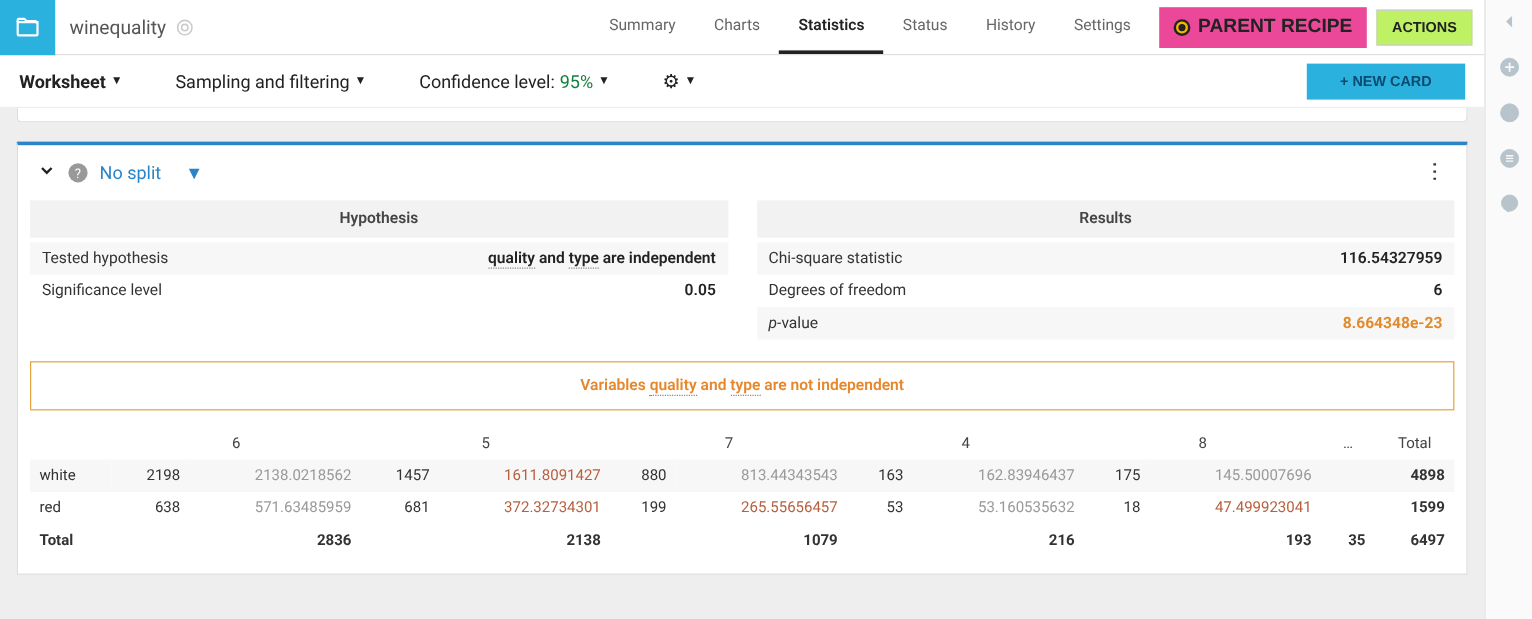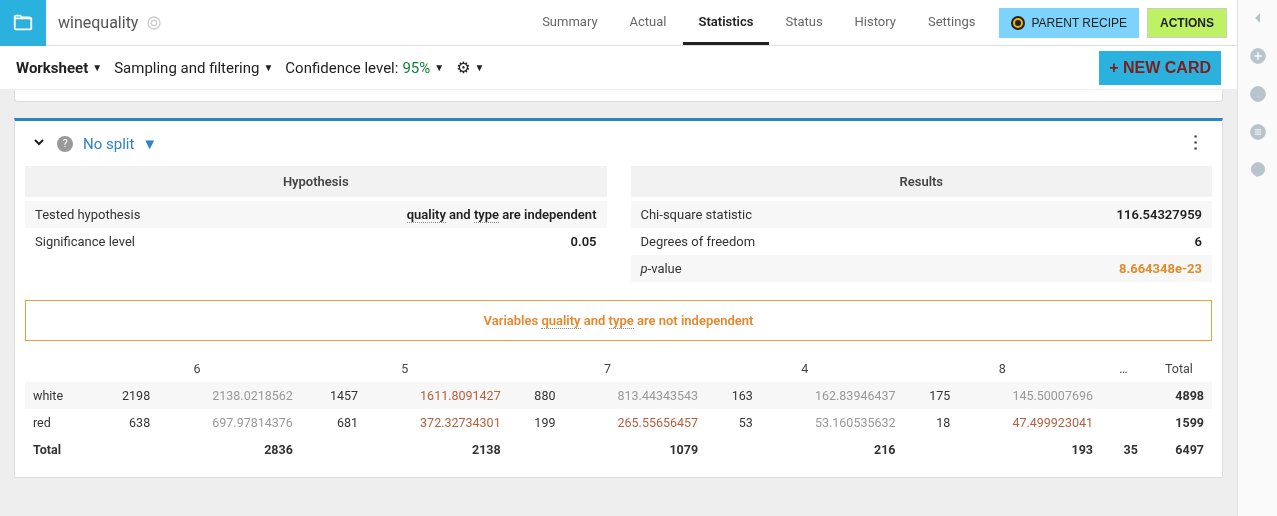--- a/index.html
+++ b/index.html
@@ -10,39 +10,39 @@
   .sidepanel .sicon { width:20px;height:20px; color:#bcc; display:flex;align-items:center;justify-content:center; cursor:pointer;}
   .sidepanel .sicon svg{stroke:#b8c4cc;fill:#b8c4cc;}
   .topbar { display:flex; align-items:center; height:46px; border-bottom:1px solid #e0e0e0; }
   .folder-badge { width:46px;height:46px;background:#2ab1de;display:flex;align-items:center;justify-content:center;}
   .folder-badge svg{stroke:#fff;fill:none;}
   .dsname { font-size:16px; color:#555; padding:0 12px; display:flex; align-items:center; gap:8px;}
   .dsname .targ{ width:16px;height:16px; color:#ccc;}
   .topnav { margin-left:auto; display:flex; align-items:center; height:100%;}
   .topnav .tab { padding:0 16px; height:100%; display:flex; align-items:center; color:#666; font-size:13px; cursor:pointer; border-bottom:3px solid transparent;}
   .topnav .tab.active { color:#222; border-bottom:3px solid #222; font-weight:600;}
-  .btn-parent { background:#7dd3fc; color:#222; font-weight:400; font-size:12px; padding:8px 12px; margin:0 8px; border:none; cursor:pointer; display:flex;align-items:center;gap:6px;}
+  .btn-parent { background:#ec4899; color:#222; font-weight:700; font-size:16px; padding:8px 12px; margin:0 8px; border:none; cursor:pointer; display:flex;align-items:center;gap:6px;}
   .btn-parent .disc{width:14px;height:14px;border-radius:50%;background:#222;display:inline-flex;align-items:center;justify-content:center;}
   .btn-parent .disc::after{content:"";width:6px;height:6px;border-radius:50%;border:2px solid #f4b602;}
   .btn-actions { background:#bef264;border:1px solid #ccc;color:#222;font-weight:700;font-size:12px;padding:7px 12px;margin-right:10px;cursor:pointer;}
-  .toolbar { display:flex; align-items:center; height:44px; padding:0 16px; gap:12px; border-bottom:1px solid #eee;}
+  .toolbar { display:flex; align-items:center; height:44px; padding:0 16px; gap:44px; border-bottom:1px solid #eee;}
   .toolbar .titem { font-size:15px; color:#222; display:flex; align-items:center; gap:4px; cursor:pointer;}
   .toolbar .titem strong{font-weight:700;}
   .toolbar .titem .caret{font-size:10px;}
   .toolbar .conf-val{color:#15803d;}
   .toolbar .gear-item {font-size:16px;}
-  .btn-newcard { margin-left:auto; background:#2ab1de;color:#7f1d1d;border:none;font-weight:700;font-size:16px;padding:8px 10px;cursor:pointer;}
+  .btn-newcard { margin-left:auto; background:#2ab1de;color:#0c4a6e;border:none;font-weight:700;font-size:12px;padding:8px 28px;cursor:pointer;}
   .workspace { flex:1; background:#eee; padding:0 14px 14px; overflow:auto;}
   .ghost-card { height:12px; background:#fff; border:1px solid #ddd; border-top:none; border-radius:0 0 4px 4px; margin-bottom:16px;}
   .card { background:#fff; border:1px solid #ddd; border-top:3px solid #2a84c7; }
   .card-head { display:flex; align-items:center; padding:12px 16px; gap:10px;}
   .card-head .chev{cursor:pointer;}
   .card-head h2{font-size:16px;font-weight:700;color:#222;}
   .card-head .help{width:16px;height:16px;border-radius:50%;background:#999;color:#fff;font-size:11px;display:inline-flex;align-items:center;justify-content:center;cursor:pointer;}
-  .card-head .split{color:#2a84c7;font-size:15px;cursor:pointer; display:flex;align-items:center;gap:8px;}
+  .card-head .split{color:#2a84c7;font-size:15px;cursor:pointer; display:flex;align-items:center;gap:20px;}
   .card-head .menu{margin-left:auto;cursor:pointer;font-size:18px;letter-spacing:2px; transform:rotate(90deg);}
   .twocol { display:flex; gap:24px; padding:0 10px;}
   .panel { flex:1; }
   .panel-head { background:#f2f2f2; text-align:center; padding:8px; font-weight:600; font-size:13px; color:#444;}
   .panel-body { padding:4px 0;}
   .kv { display:flex; padding:6px 10px; font-size:13px;}
   .kv.shaded{background:#f7f7f7;}
   .kv .k{flex:1;color:#333;}
   .kv .v{color:#222;font-weight:600;}
   .kv .v.orange{color:#e08b2c;font-weight:700;}
@@ -77,21 +77,21 @@
         <span>winequality</span>
         <span class="targ">
           <svg width="16" height="16" viewBox="0 0 24 24" fill="none" stroke="#ccc" stroke-width="2">
               <circle cx="12" cy="12" r="9"></circle>
               <circle cx="12" cy="12" r="4"></circle>
             </svg>
         </span>
       </div>
       <div class="topnav" id="topnav">
           <div class="tab">Summary</div>
-          <div class="tab">Actual</div>
+          <div class="tab">Charts</div>
           <div class="tab active">Statistics</div>
           <div class="tab">Status</div>
           <div class="tab">History</div>
           <div class="tab">Settings</div>
         </div>
       <button class="btn-parent">
         <span class="disc"></span>
         <span>PARENT RECIPE</span>
       </button>
       <button class="btn-actions">ACTIONS</button>
@@ -201,21 +201,21 @@
                   <td>163</td>
                   <td class="expected">162.83946437</td>
                   <td>175</td>
                   <td class="expected">145.50007696</td>
                   <td></td>
                   <td class="total-col">4898</td>
                 </tr>
                 <tr class="">
                   <td class="rowlab">red</td>
                   <td>638</td>
-                  <td class="expected">697.97814376</td>
+                  <td class="expected">571.63485959</td>
                   <td>681</td>
                   <td class="expected sig">372.32734301</td>
                   <td>199</td>
                   <td class="expected sig">265.55656457</td>
                   <td>53</td>
                   <td class="expected">53.160535632</td>
                   <td>18</td>
                   <td class="expected sig">47.499923041</td>
                   <td></td>
                   <td class="total-col">1599</td>

